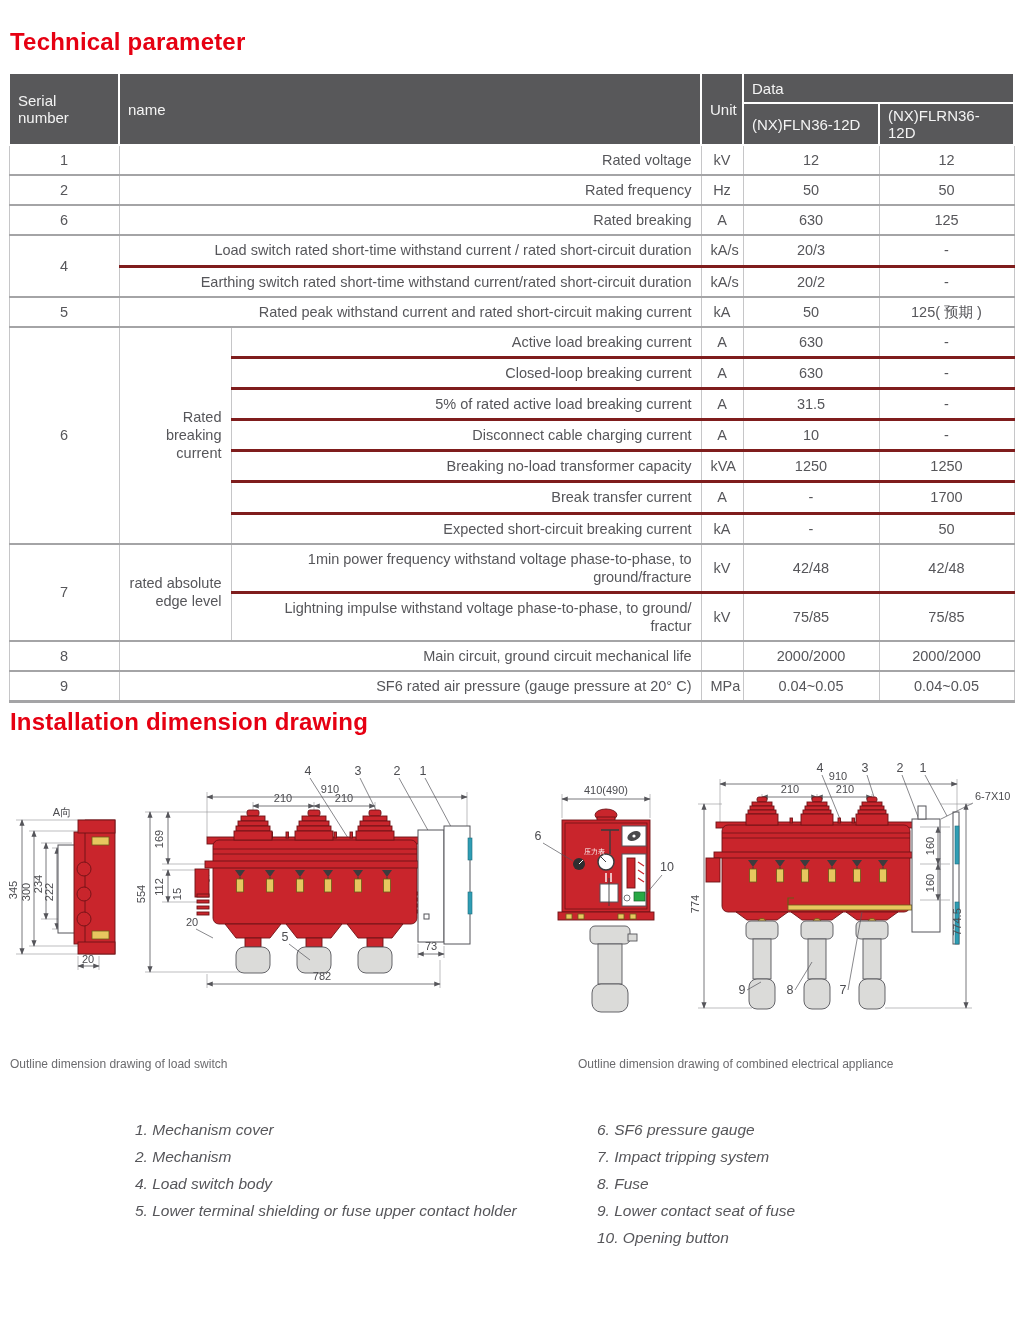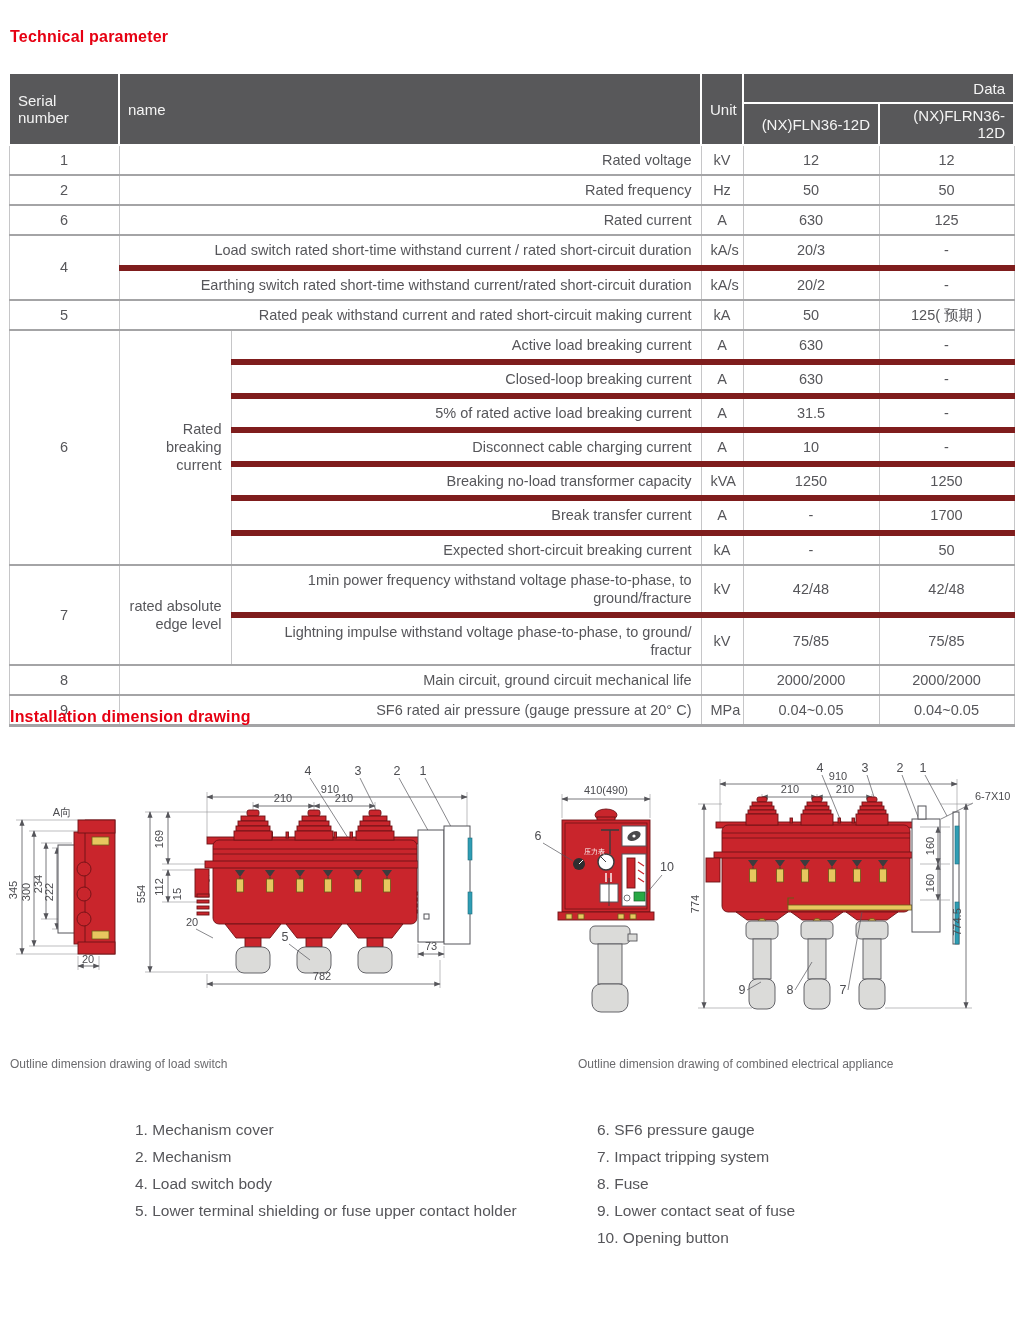--- a/index.html
+++ b/index.html
@@ -2,59 +2,59 @@
 <html><head>
 <meta charset="utf-8">
 <style>
   html,body { margin:0; padding:0; background:#fff; }
   .page {
     position:relative; width:1021px; height:1318px; background:#ffffff;
     font-family:"Liberation Sans", sans-serif; color:#55555a; overflow:hidden;
   }
   .section-title {
     position:absolute; left:10px; margin:0;
-    color:#e60012; font-size:16px; font-weight:bold; letter-spacing:0.2px;
+    color:#e60012; font-size:24px; font-weight:bold; letter-spacing:0.2px;
   }
   #title-technical { top:28px; }
   #title-installation { top:708px; }
 
   
   table.params {
     position:absolute; top:72px; left:8px; width:1005px;
     border-collapse:collapse; table-layout:fixed;
     font-size:14.5px; color:#56565a;
   }
   .params th {
     background:#58585a; color:#f4f4f4; font-weight:normal; font-size:15px;
     border:2px solid #ffffff; padding:3px 8px; height:22px;
   }
   .params th.hl { text-align:left; }
-  .params th.hc { text-align:right; }
+  .params th.hc { text-align:left; }
   .params td {
     border:1px solid #c6c6c8; padding:5px 9px; line-height:1.25;
     vertical-align:middle; background:#ffffff;
   }
   .params td.c { text-align:center; }
   .params td.l { text-align:right; }
   .params tr.gs td { border-top:2px solid #a4a4a6; }
-  .params tr.sub td { border-top:6px solid #7f1d1d; }
+  .params tr.sub td { border-top:3px solid #7f1d1d; }
   .params tr.last td { border-bottom:3px solid #a4a4a6; }
 
   
   .drawings { position:absolute; top:742px; left:0; width:1021px; height:305px; }
   .caption {
     position:absolute; top:1057px; font-size:12px; color:#6b6b6e;
   }
   #caption-left { left:10px; }
   #caption-right { left:578px;text-align:right; }
   .legend {
     position:absolute; top:1116px; margin:0; padding:0; list-style:none;
     font-size:15.5px; color:#56565a;
   }
-  .legend li { line-height:27px; }
+  .legend li { line-height:27px;font-style:italic; }
   #legend-left { left:135px; }
   #legend-right { left:597px; }
 
   
   .red   { fill:#c9252c; stroke:#6e1216; stroke-width:0.9; }
   .gray  { fill:#dbdbd9; stroke:#55555a; stroke-width:0.9; }
   .yellow{ fill:#e7c75f; stroke:#6d5a17; stroke-width:0.8; }
   .white { fill:#ffffff; stroke:#55555a; stroke-width:1; }
   .teal  { fill:#2f9db4; stroke:#1d6b7c; stroke-width:0.6; }
   .green { fill:#27a844; stroke:#14602a; stroke-width:0.7; }
@@ -103,21 +103,21 @@
       </tr>
       <tr class="gs">
         <td class="c">2</td>
         <td class="l" colspan="2">Rated frequency</td>
         <td class="c">Hz</td>
         <td class="c">50</td>
         <td class="c">50</td>
       </tr>
       <tr class="gs">
         <td class="c">6</td>
-        <td class="l" colspan="2">Rated current</td>
+        <td class="l" colspan="2">Rated breaking</td>
         <td class="c">A</td>
         <td class="c">630</td>
         <td class="c">125</td>
       </tr>
       <tr class="gs">
         <td class="c" rowspan="2">4</td>
         <td class="l" colspan="2">Load switch rated short-time withstand current / rated short-circuit duration</td>
         <td class="c">kA/s</td>
         <td class="c">20/3</td>
         <td class="c">-</td>

